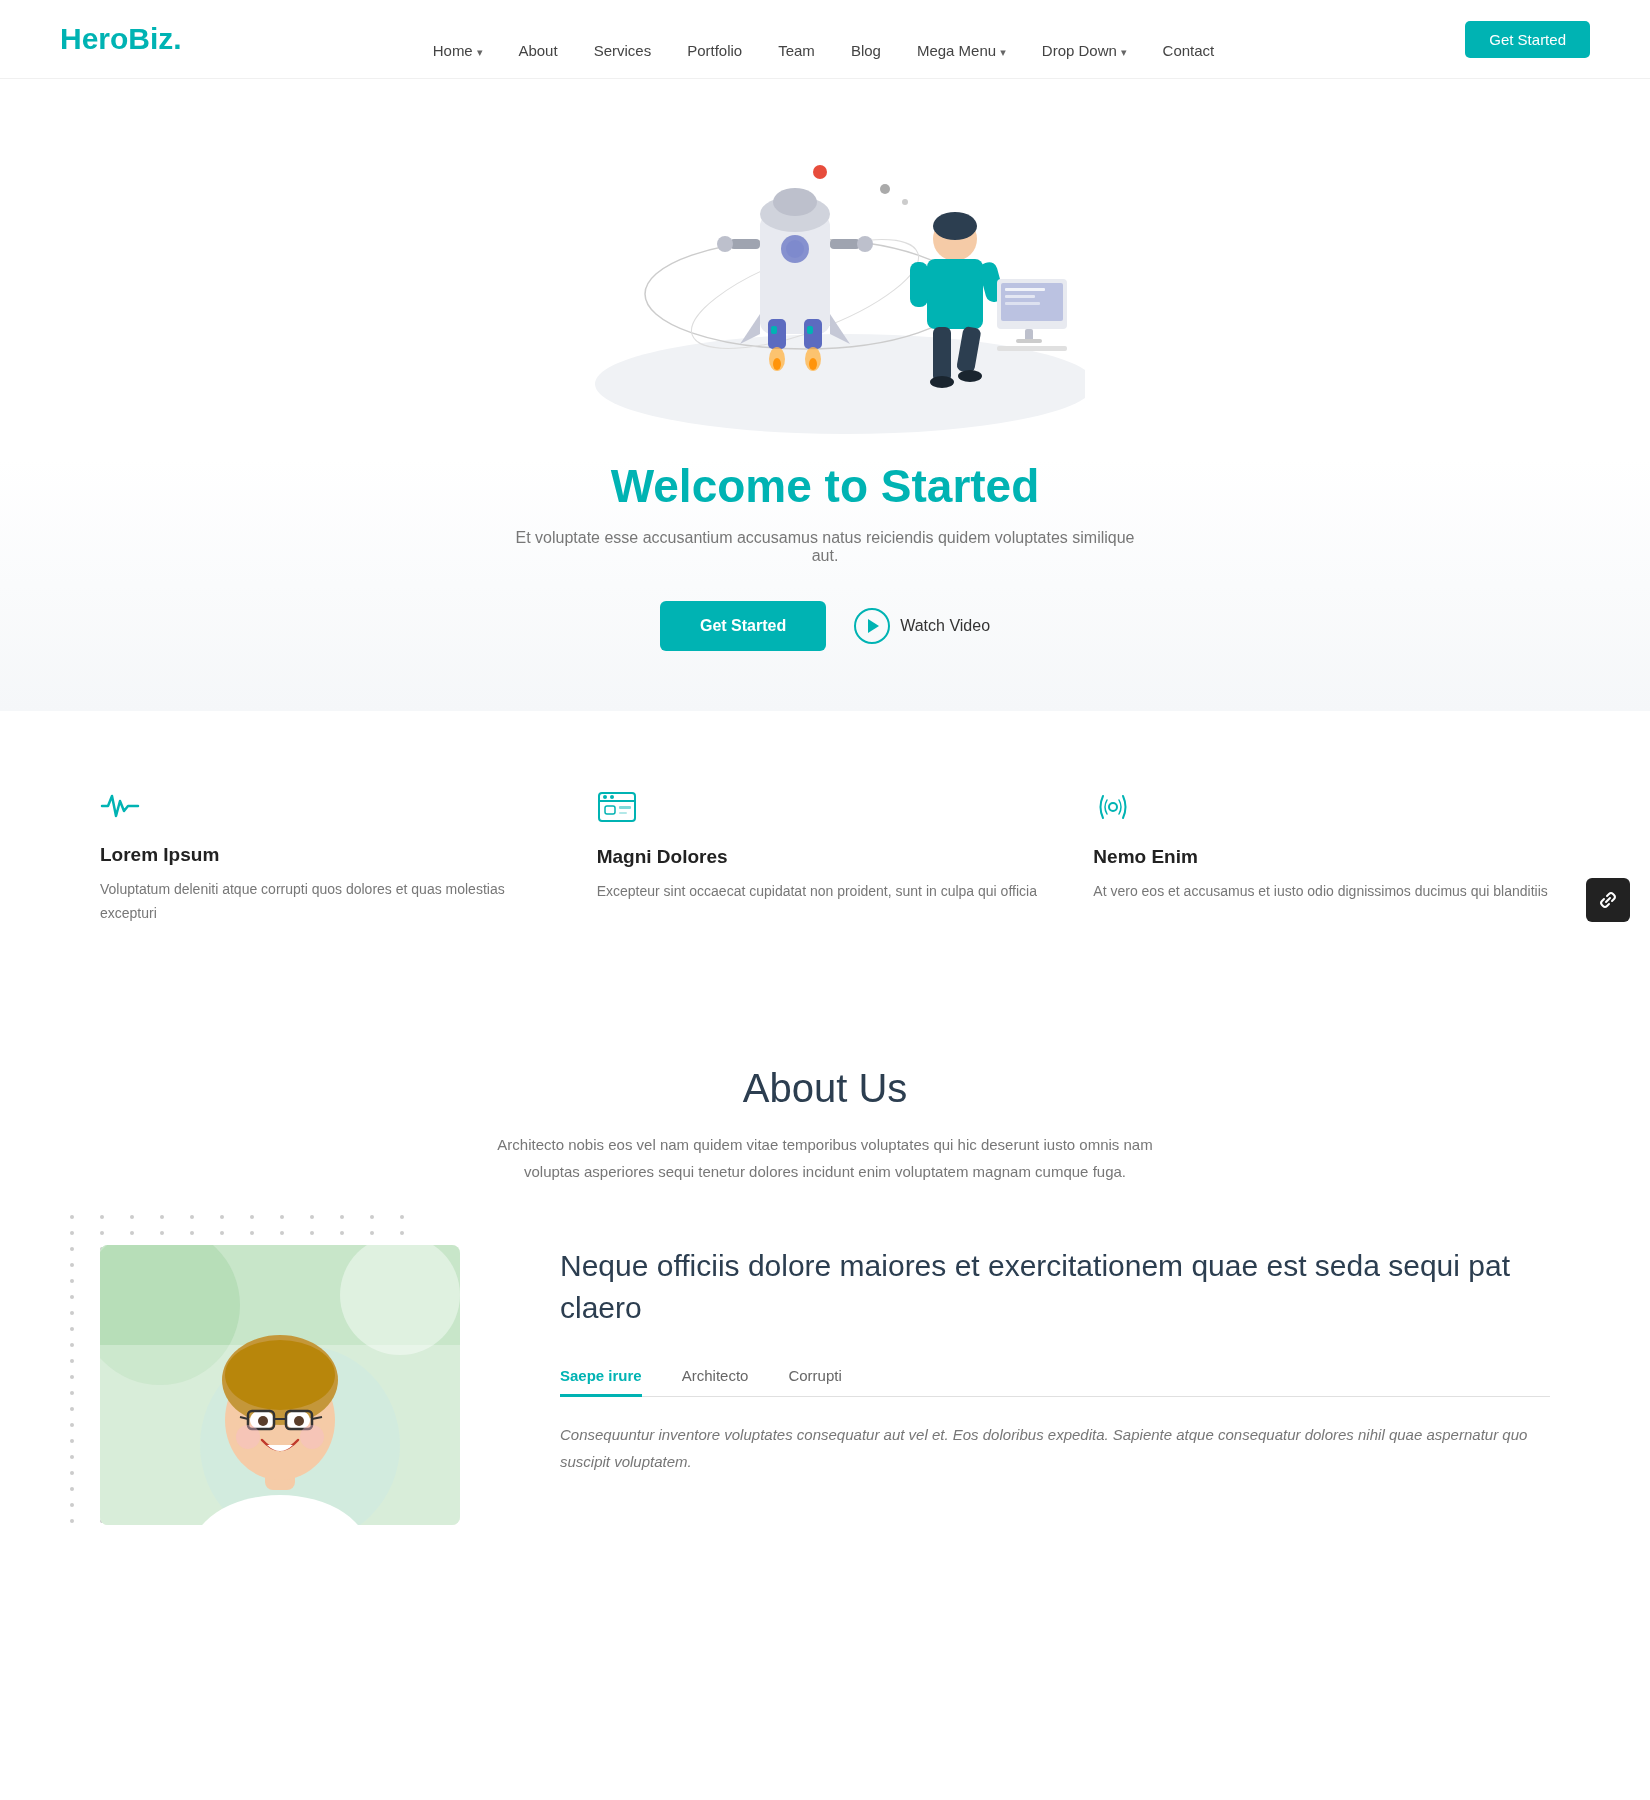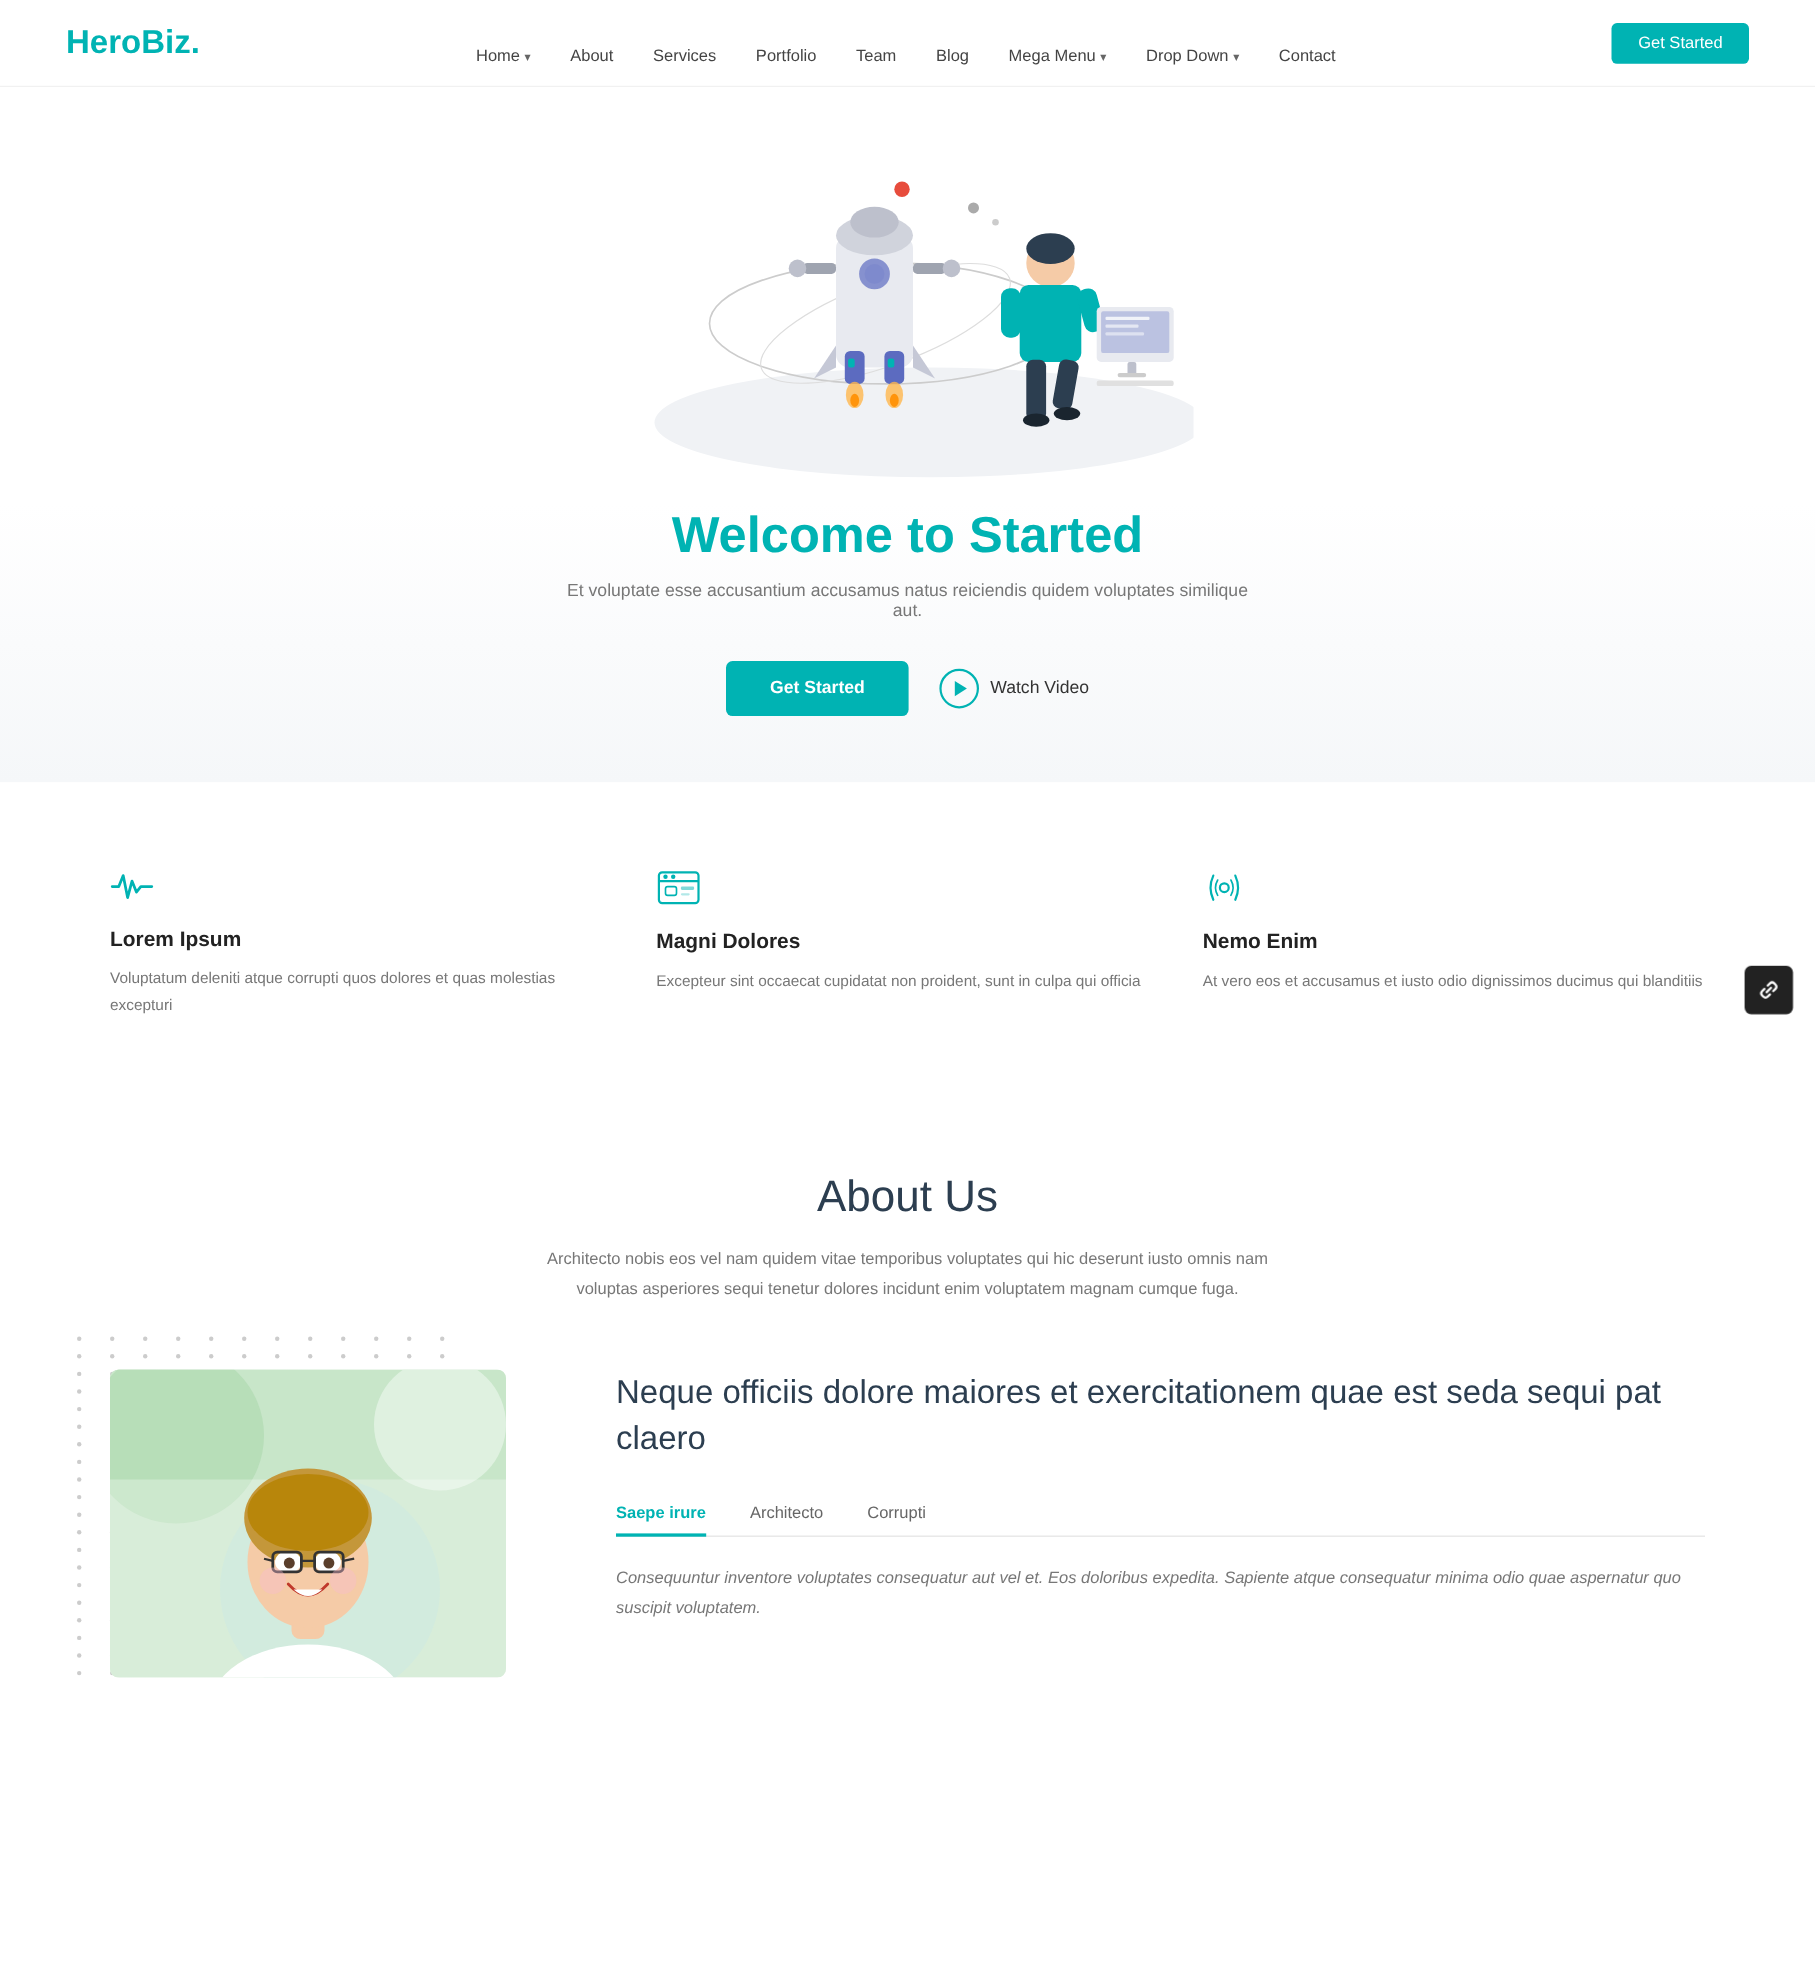--- a/index.html
+++ b/index.html
@@ -48,21 +48,21 @@
       width: 36px; height: 36px; border: 2px solid #00b3b3; border-radius: 50%;
       display: flex; align-items: center; justify-content: center;
     }
     .play-icon::after {
       content: ''; border-left: 11px solid #00b3b3; border-top: 7px solid transparent;
       border-bottom: 7px solid transparent; margin-left: 3px;
     }
 
     
     .features-section {
-      padding: 80px 100px; display: flex; justify-content: flex-end; gap: 40px;
+      padding: 80px 100px; display: flex; justify-content: space-between; gap: 40px;
     }
     .feature-item { flex: 1; }
     .feature-icon { font-size: 28px; color: #00b3b3; margin-bottom: 16px; }
     .feature-item h3 { font-size: 19px; font-weight: 700; margin-bottom: 12px; color: #222; }
     .feature-item p { font-size: 14px; color: #777; line-height: 1.7; }
 
     
     .about-section { padding: 60px 100px 80px; }
     .about-header { text-align: center; margin-bottom: 60px; }
     .about-header h2 { font-size: 40px; font-weight: 400; color: #2c3e50; margin-bottom: 20px; }
@@ -549,21 +549,21 @@
       </div>
     </div>
 
     <div class="about-text">
       <h3>Neque officiis dolore maiores et exercitationem quae est seda sequi pat claero</h3>
       <div class="about-tabs">
         <div class="about-tab active">Saepe irure</div>
         <div class="about-tab">Architecto</div>
         <div class="about-tab">Corrupti</div>
       </div>
-      <p class="about-tab-content">Consequuntur inventore voluptates consequatur aut vel et. Eos doloribus expedita. Sapiente atque consequatur minima odio quae aspernatur quo suscipit voluptatem.</p>
+      <p class="about-tab-content">Consequuntur inventore voluptates consequatur aut vel et. Eos doloribus expedita. Sapiente atque consequatur dolores nihil quae aspernatur quo suscipit voluptatem.</p>
     </div>
   </div>
 </section>
 
 <div class="float-btn">
   <svg width="20" height="20" viewBox="0 0 20 20">
     <path d="M8,12 L12,8 M6,9 L4,11 Q2,13 4,15 L5,16 Q7,18 9,16 L11,14" fill="none" stroke="#fff" stroke-width="2" stroke-linecap="round"></path>
     <path d="M14,11 L16,9 Q18,7 16,5 L15,4 Q13,2 11,4 L9,6" fill="none" stroke="#fff" stroke-width="2" stroke-linecap="round"></path>
   </svg>
 </div>

